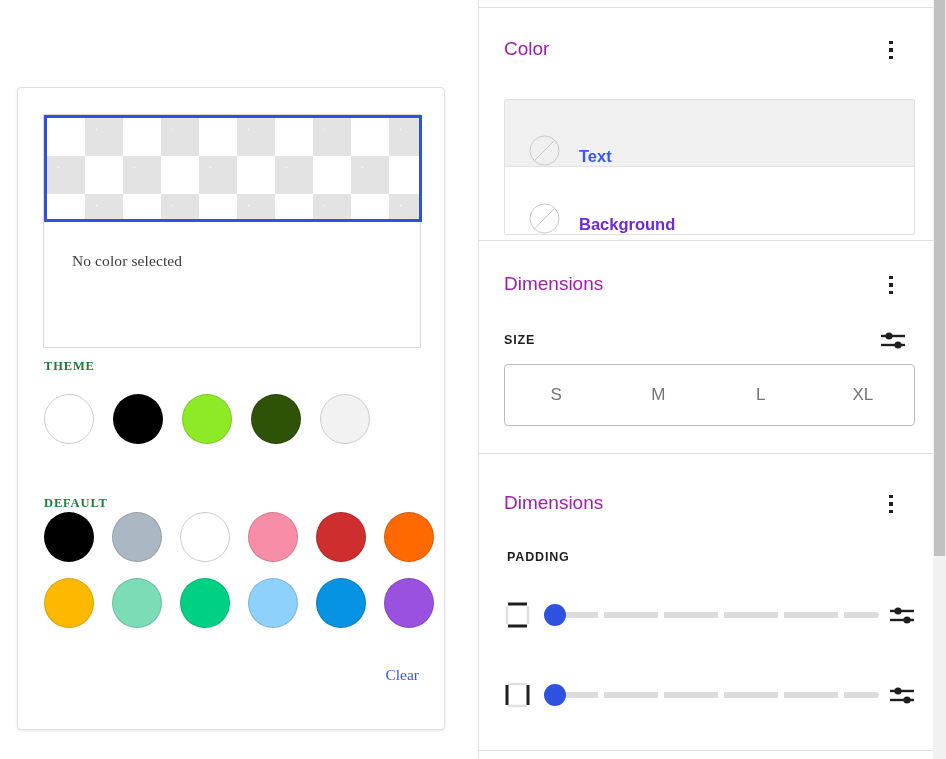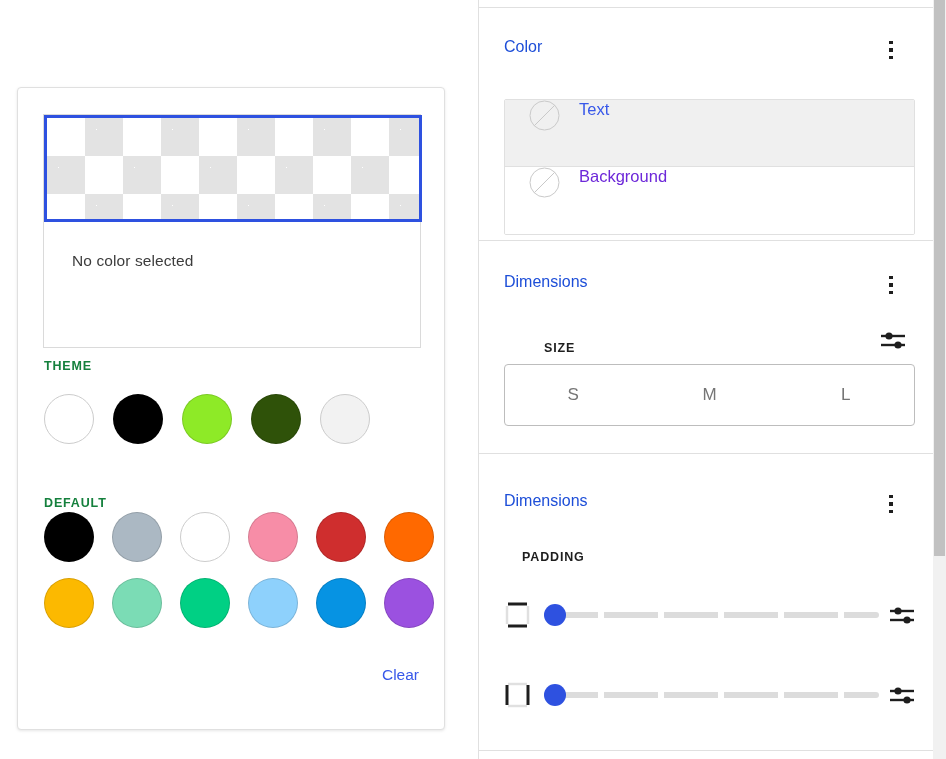--- a/index.html
+++ b/index.html
@@ -14,20 +14,21 @@
 
   
   .picker-card {
     position: absolute;
     left: 17px; top: 87px;
     width: 428px; height: 643px;
     background: #ffffff;
     border: 1px solid #e0e0e0;
     border-radius: 4px;
     box-shadow: 0 1px 3px rgba(0,0,0,0.10);
+    font-family: Liberation Serif, serif;
   }
   .preview-box {
     position: absolute;
     left: 25px; top: 26px;
     width: 378px; height: 234px;
     border: 1px solid #dadada;
     background: #fff;
   }
   .checker {
     position: absolute;
@@ -93,22 +94,22 @@
     position: absolute; left: 0; top: 7px;
     width: 455px; height: 1px; background: #e0e0e0;
   }
   .section { position: absolute; left: 0; width: 455px; }
   .section-divider {
     position: absolute; left: 0; width: 455px;
     height: 1px; background: #e0e0e0;
   }
   .section-title {
     position: absolute;
-    font-size: 16px;
-    color: #1d4ed8;
+    font-size: 19px;
+    color: #a21caf;
     font-weight: 400;
   }
   .kebab {
     position: absolute;
     width: 24px; height: 34px;
     cursor: pointer;
     display: flex; flex-direction: column;
     align-items: center; justify-content: center;
     gap: 4px;
   }
@@ -123,26 +124,27 @@
   
   .color-list {
     position: absolute;
     left: 25px; top: 91px;
     width: 411px;
     border: 1px solid #e0e0e0;
     border-radius: 2px;
     overflow: hidden;
   }
   .color-row {
-    display: flex; align-items: flex-start;
+    display: flex; align-items: flex-end;
     height: 67px;
     padding-left: 24px;
     gap: 19px;
     cursor: pointer;
     background: #fff;
+    font-weight: bold;
   }
   .color-row.selected { background: #f0f0f0; border-bottom: 1px solid #e0e0e0; }
   .nocolor-circle {
     width: 31px; height: 31px; flex: none;
   }
   .color-row-label { font-size: 16.5px; color: #6d28d9; }
   .color-row.selected .color-row-label { color: #3858e9; }
 
   
   .sub-label {
@@ -288,47 +290,48 @@
     <div class="section-divider" style="top:240px;"></div>
 
     <div class="section" style="top:241px; height:212px;">
       <div class="section-title" style="left:25px; top:32px;">Dimensions</div>
       <div class="kebab" style="right:31px; top:27px;">
         <i></i>
           <i></i>
           <i></i>
       </div>
 
-      <div class="sub-label" style="left:25px; top:100px;margin-left:40px;">SIZE</div>
+      <div class="sub-label" style="left:25px; top:92px;">SIZE</div>
       <div class="tune-icon" style="right:28px; top:88px;">
         <svg width="26" height="22" viewBox="0 0 26 22">
           <line x1="1" y1="7" x2="25" y2="7" stroke="#1e1e1e" stroke-width="2.4"></line>
           <circle cx="9" cy="7" r="3.6" fill="#1e1e1e"></circle>
           <line x1="1" y1="16" x2="25" y2="16" stroke="#1e1e1e" stroke-width="2.4"></line>
           <circle cx="18" cy="16" r="3.6" fill="#1e1e1e"></circle>
         </svg>
       </div>
 
       <div class="size-group">
         <div class="size-opt">S</div>
         <div class="size-opt">M</div>
         <div class="size-opt">L</div>
+        <div class="size-opt">XL</div>
       </div>
     </div>
     <div class="section-divider" style="top:453px;"></div>
 
     <div class="section" style="top:454px; height:296px;">
       <div class="section-title" style="left:25px; top:38px;">Dimensions</div>
       <div class="kebab" style="right:31px; top:33px;">
         <i></i>
           <i></i>
           <i></i>
       </div>
 
-      <div class="sub-label" style="left:43px; top:96px;">PADDING</div>
+      <div class="sub-label" style="left:28px; top:96px;">PADDING</div>
 
       <div class="slider-row" style="top:141px;">
         <span class="pad-icon">
           <svg width="27" height="30" viewBox="0 0 27 30">
             <line x1="4" y1="4" x2="23" y2="4" stroke="#1e1e1e" stroke-width="3"></line>
             <line x1="4" y1="26" x2="23" y2="26" stroke="#1e1e1e" stroke-width="3"></line>
             <line x1="3" y1="6" x2="3" y2="24" stroke="#e0e0e0" stroke-width="2.5"></line>
             <line x1="24" y1="6" x2="24" y2="24" stroke="#e0e0e0" stroke-width="2.5"></line>
           </svg>
         </span>

